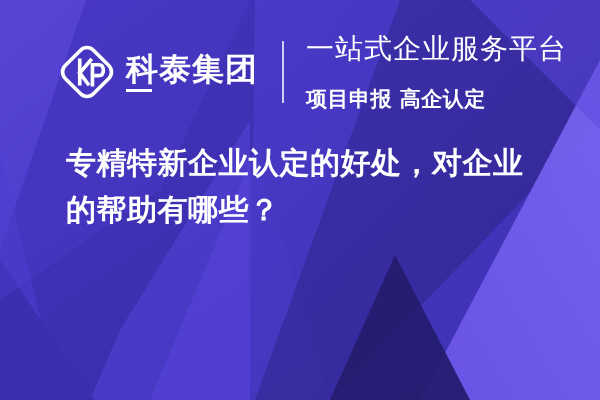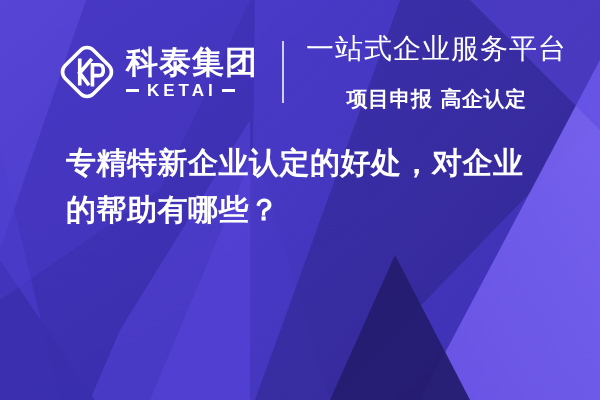--- a/index.html
+++ b/index.html
@@ -79,21 +79,20 @@
     width: 2px;
     height: 62px;
     background: rgba(255,255,255,0.75);
     margin: 0 22px 0 24px;
     flex: 0 0 2px;
   }
   .tagline {
     display: flex;
     flex-direction: column;
     justify-content: center;
-    text-align: center;
   }
   .tagline-main {
     font-family: "DejaVu Sans", "Liberation Sans", sans-serif;
     font-size: 28px;
     line-height: 34px;
     font-weight: 400;
     color: #ffffff;
     letter-spacing: 1px;
     white-space: nowrap;
   }
@@ -182,21 +181,20 @@
       <svg class="logo-mark" viewBox="0 0 64 64">
         <rect x="10" y="10" width="44" height="44" rx="10" ry="10" transform="rotate(45 32 32)" fill="none" stroke="#ffffff" stroke-width="4"></rect>
         <path d="M24 19 L24 45 M24 33 L36 19 M24 33 L33 45" fill="none" stroke="#ffffff" stroke-width="4" stroke-linecap="square" stroke-linejoin="miter"></path>
         <path d="M38 24 L38 46 M38 24 L45 24 Q50 24 50 30 Q50 36 45 36 L38 36" fill="none" stroke="#ffffff" stroke-width="4" stroke-linecap="square" stroke-linejoin="miter"></path>
       </svg>
 
       <div class="logo-words">
         <div class="logo-cn">科泰集团</div>
         <div class="logo-en-row">
           <span class="logo-dash"></span>
-          <span class="logo-en">KETAI</span>
           <span class="logo-dash"></span>
         </div>
       </div>
     </div>
 
     <div class="divider"></div>
 
     <div class="tagline">
       <div class="tagline-main">一站式企业服务平台</div>
       <div class="tagline-sub">项目申报 高企认定</div>

